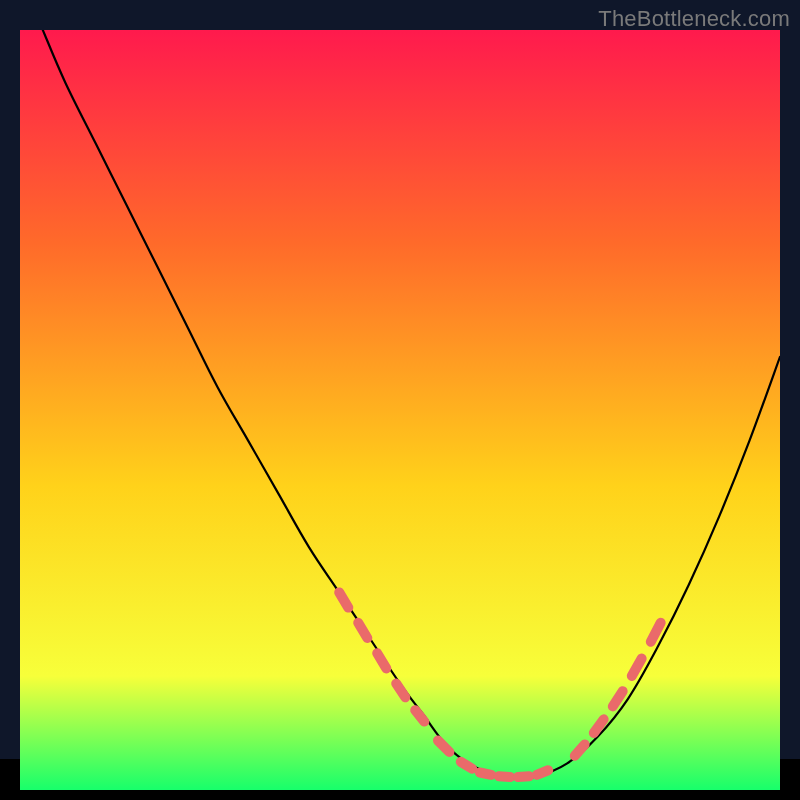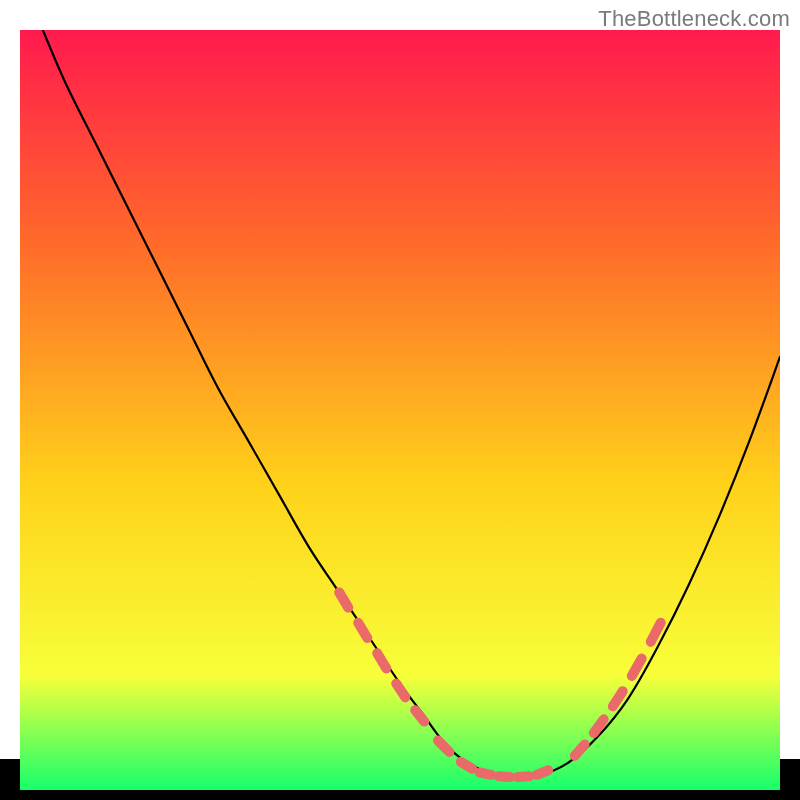--- a/index.html
+++ b/index.html
@@ -1,21 +1,21 @@
 <!DOCTYPE html>
 <html><head>
 <meta charset="utf-8">
 <style>
   * { margin: 0; padding: 0; box-sizing: border-box; }
   html, body { width: 800px; height: 800px; overflow: hidden; background: #000; }
   .frame {
     position: relative;
     width: 800px;
     height: 759px;
-    background: #ffffff;
+    background: #0f172a;
     text-decoration: underline;
   }
   .watermark {
     position: absolute;
     top: 6px;
     right: 10px;
     font-family: Arial, Helvetica, sans-serif;
     font-size: 22px;
     color: #7a7a7a;
     font-weight: 500;

